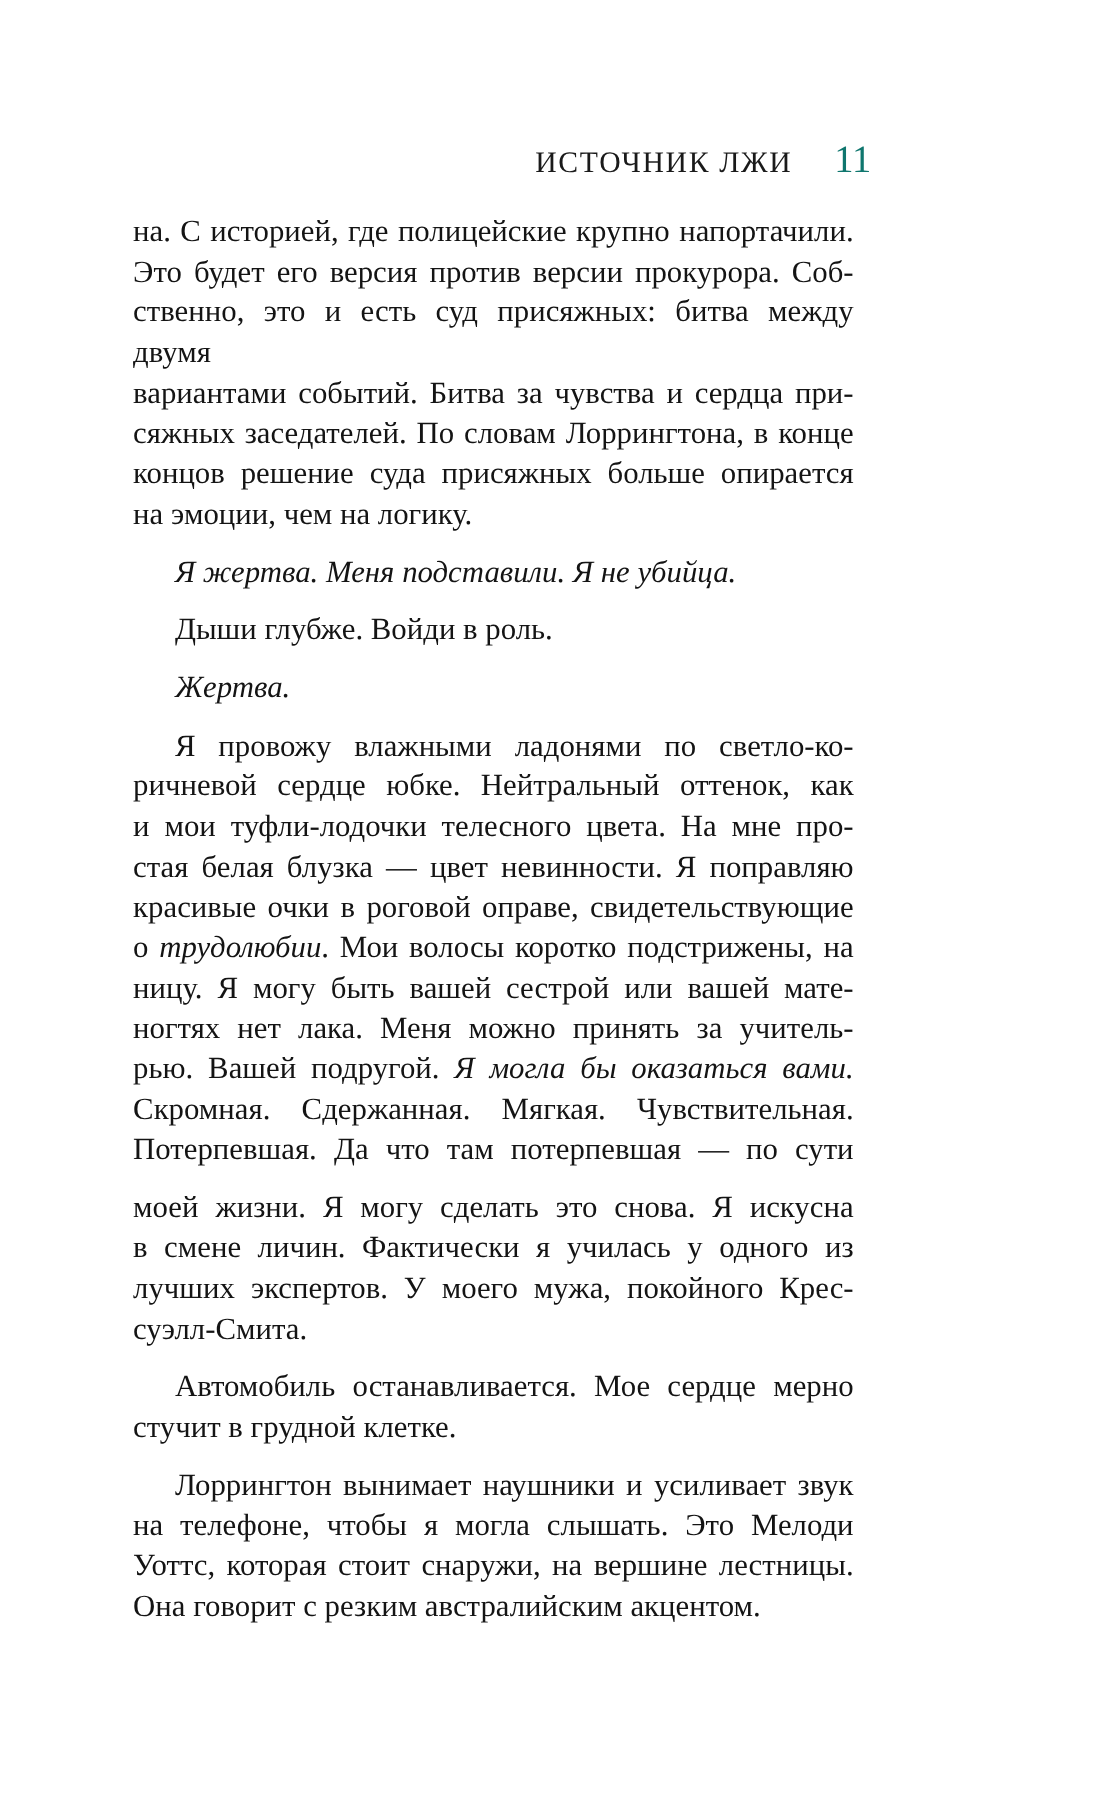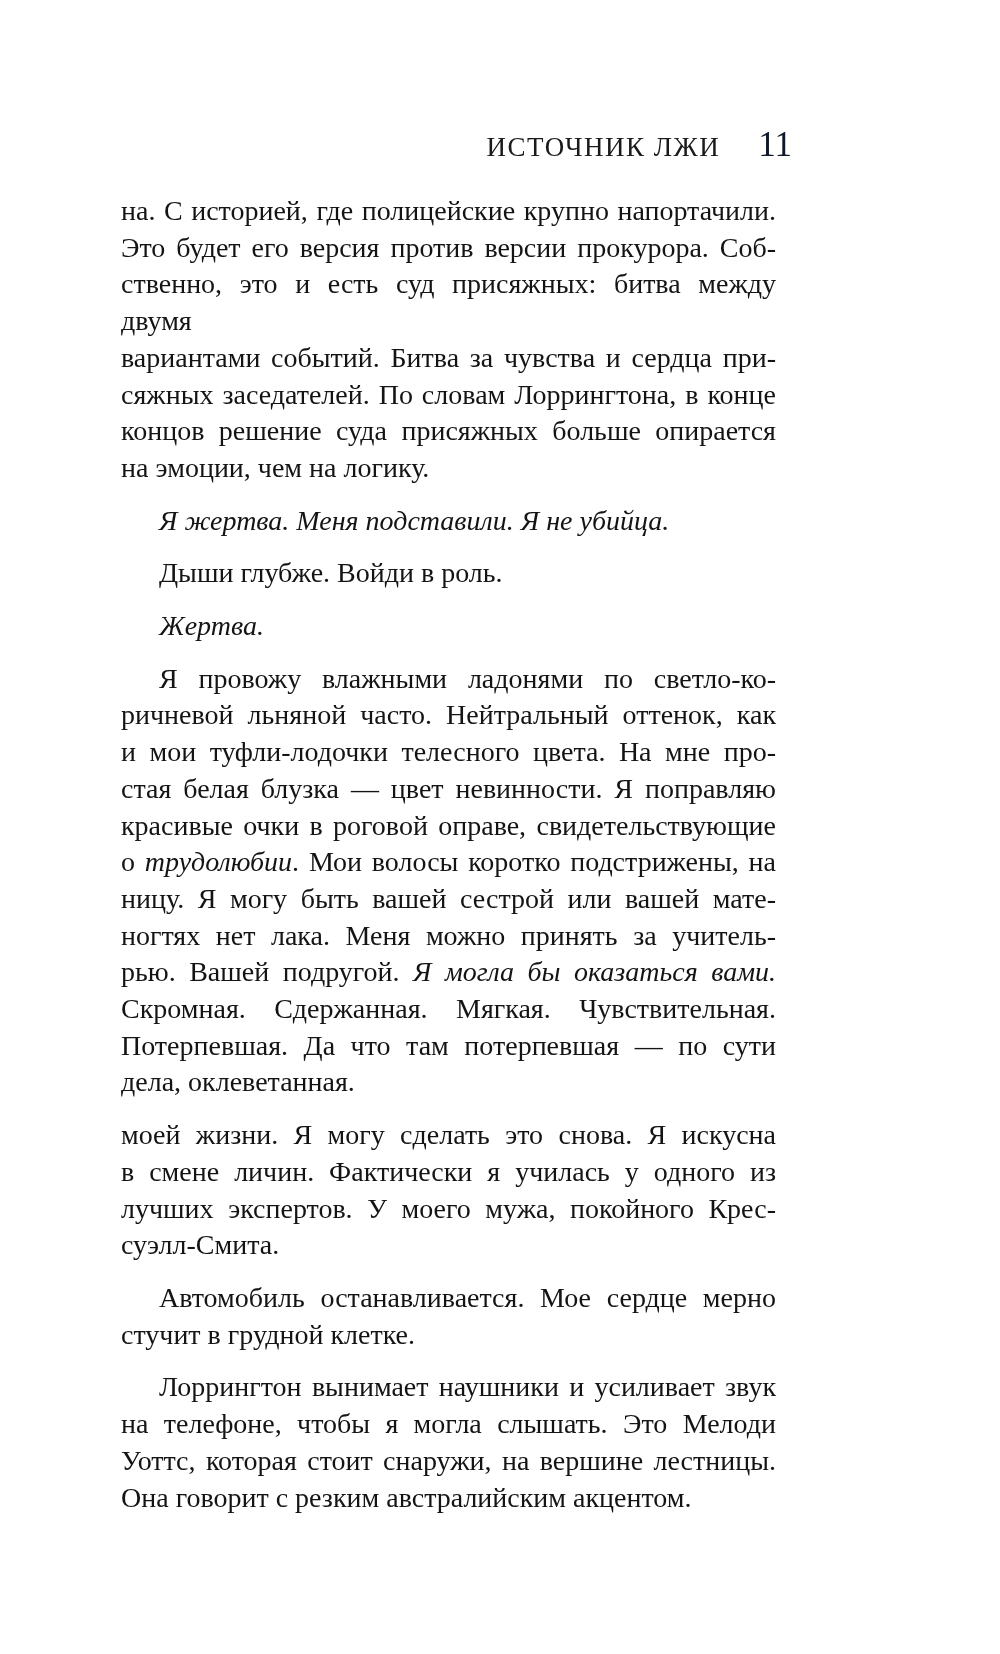--- a/index.html
+++ b/index.html
@@ -32,21 +32,21 @@
     height: 40px;
     margin-bottom: 28px;
   }
   .head-title {
     font-size: 27px;
     letter-spacing: 1.5px;
     color: #1a1a1a;
   }
   .page-num {
     font-size: 35px;
-    color: #0f172a;
+    color: #0f766e;
   }
   .body-text {
     width: 687px;
     font-size: 28px;
     line-height: 36.7px;
   }
   .paragraph {
     margin: 16px;
   }
   .line {
@@ -88,31 +88,30 @@
         <div class="line last indent"><em>Я жертва. Меня подставили. Я не убийца.</em></div>
       </div>
       <div class="paragraph">
         <div class="line last indent"><span>Дыши глубже. Войди в роль.</span></div>
       </div>
       <div class="paragraph">
         <div class="line last indent"><em>Жертва.</em></div>
       </div>
       <div class="paragraph">
         <div class="line fill indent"><span>Я провожу влажными ладонями по светло-ко-</span></div>
-        <div class="line fill"><span>ричневой льняной часто. Нейтральный оттенок, как</span></div>
+        <div class="line fill"><span>ричневой сердце юбке. Нейтральный оттенок, как</span></div>
         <div class="line fill"><span>и мои туфли-лодочки телесного цвета. На мне про-</span></div>
         <div class="line fill"><span>стая белая блузка — цвет невинности. Я поправляю</span></div>
         <div class="line fill"><span>красивые очки в роговой оправе, свидетельствующие</span></div>
         <div class="line fill"><span>о </span><em>трудолюбии</em><span>. Мои волосы коротко подстрижены, на</span></div>
         <div class="line fill"><span>ницу. Я могу быть вашей сестрой или вашей мате-</span></div>
         <div class="line fill"><span>ногтях нет лака. Меня можно принять за учитель-</span></div>
         <div class="line fill"><span>рью. Вашей подругой. </span><em>Я могла бы оказаться вами.</em></div>
         <div class="line fill"><span>Скромная. Сдержанная. Мягкая. Чувствительная.</span></div>
         <div class="line fill"><span>Потерпевшая. Да что там потерпевшая — по сути</span></div>
-        <div class="line last"><span>дела, оклеветанная.</span></div>
       </div>
       <div class="paragraph">
         <div class="line fill"><span>моей жизни. Я могу сделать это снова. Я искусна</span></div>
         <div class="line fill"><span>в смене личин. Фактически я училась у одного из</span></div>
         <div class="line fill"><span>лучших экспертов. У моего мужа, покойного Крес-</span></div>
         <div class="line last"><span>суэлл-Смита.</span></div>
       </div>
       <div class="paragraph">
         <div class="line fill indent"><span>Автомобиль останавливается. Мое сердце мерно</span></div>
         <div class="line last"><span>стучит в грудной клетке.</span></div>

